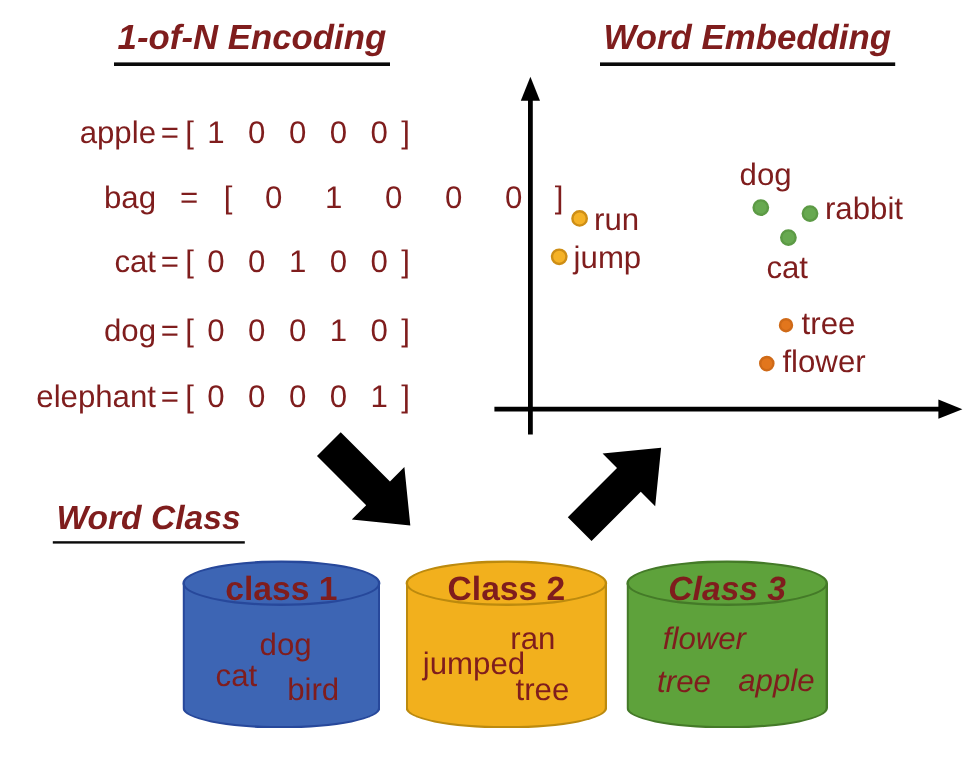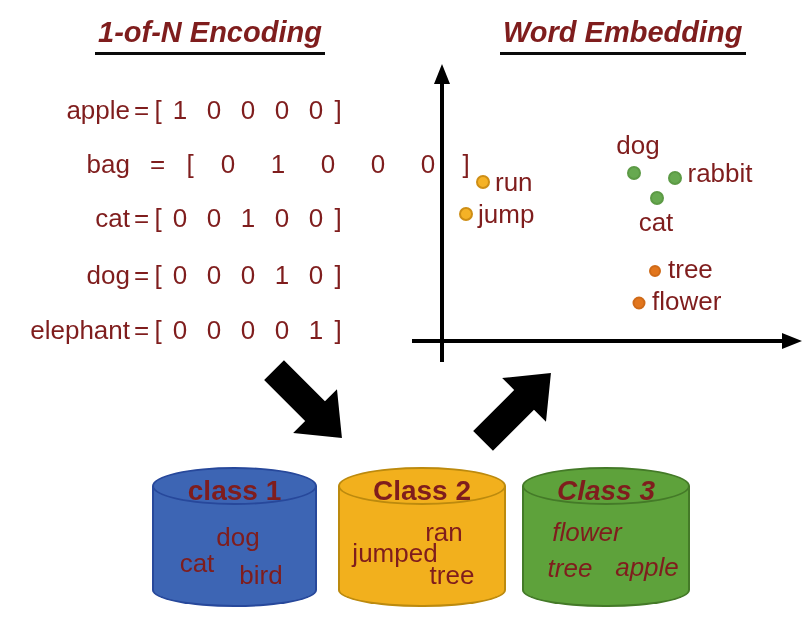--- a/index.html
+++ b/index.html
@@ -133,20 +133,21 @@
 
   <span class="dot" style="left: 657px; top: 198px; width: 14px; height: 14px; background-color: rgb(103, 169, 80); border-color: rgb(92, 154, 69);"></span>
   <span class="plot-label anchor-center" style="left:656px;top:223px;">cat</span>
 
   <span class="dot" style="left: 655px; top: 271px; width: 12px; height: 12px; background-color: rgb(226, 118, 29); border-color: rgb(207, 106, 24);"></span>
   <span class="plot-label anchor-left" style="left:668px;top:270px;">tree</span>
 
   <span class="dot" style="left: 639px; top: 303px; width: 13px; height: 13px; background-color: rgb(226, 118, 29); border-color: rgb(207, 106, 24);"></span>
   <span class="plot-label anchor-left" style="left:652px;top:302px;">flower</span>
 
+  <div class="sec-title small" style="left:44px;top:416px;">Word Class</div>
 
   <div class="cyl" style="left:152px;top:467px;">
     <div class="cyl-body" style="background-color: rgb(61, 101, 180); border-color: rgb(39, 72, 155);"></div>
     <div class="cyl-top" style="background-color: rgb(61, 101, 180); border-color: rgb(39, 72, 155);"></div>
     <span class="cyl-label">class 1</span>
     <span class="cyl-word" style="left:86px;top:70px;">dog</span>
     <span class="cyl-word" style="left:45px;top:96px;">cat</span>
     <span class="cyl-word" style="left:109px;top:108px;">bird</span>
   </div>
 

